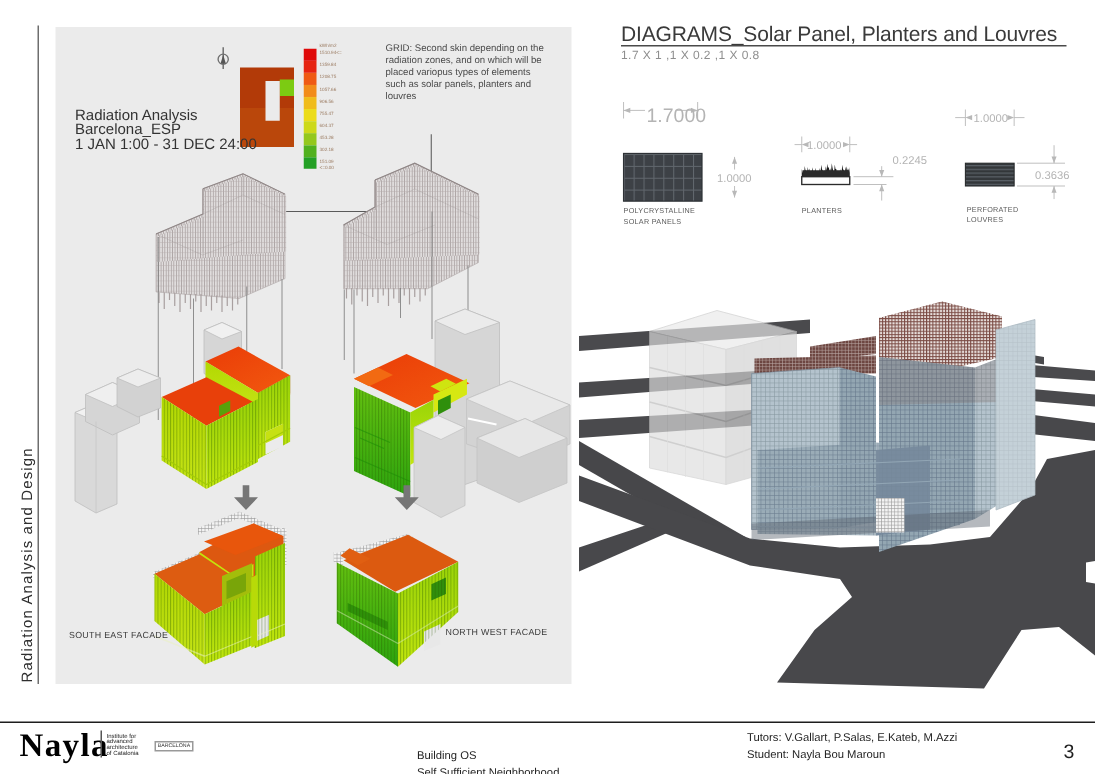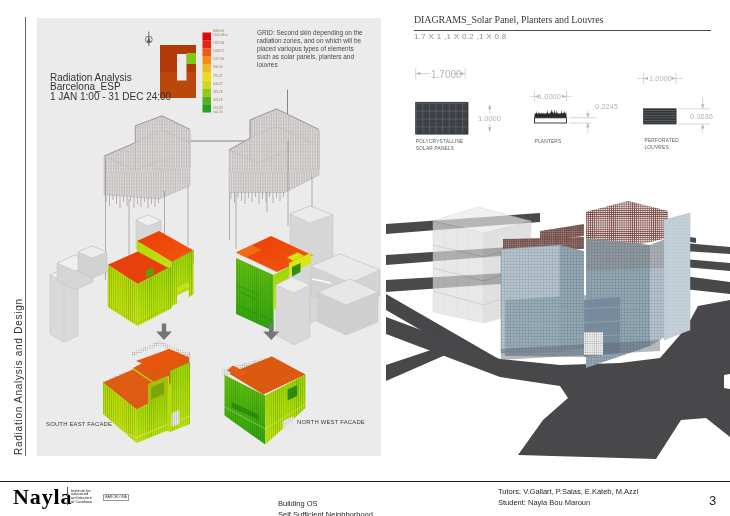--- a/index.html
+++ b/index.html
@@ -373,25 +373,25 @@
 
 </svg>
 
 <div class="abs" style="left:50px;top:73px;font-size:10px;line-height:9.4px;color:#333;">Radiation Analysis<br>Barcelona_ESP<br>1 JAN 1:00 - 31 DEC 24:00</div>
 
 <div class="abs" style="left:257px;top:29px;width:120px;font-size:6.4px;line-height:7.9px;color:#4a4a4a;">GRID: Second skin depending on the<br>radiation zones, and on which will be<br>placed variopus types of elements<br>such as solar panels, planters and<br>louvres</div>
 
 <div class="abs" style="left:46px;top:421px;font-size:5.9px;color:#3a3a3a;letter-spacing:0.2px;">SOUTH EAST FACADE</div>
 <div class="abs" style="left:297px;top:419px;font-size:5.9px;color:#3a3a3a;letter-spacing:0.2px;">NORTH WEST FACADE</div>
 
-<div class="abs" style="left:414px;top:13.5px;font-size:10px;letter-spacing:-0.1px;color:#3a3a3a;font-family:Liberation Serif, serif;">DIAGRAMS_Solar Panel, Planters and Louvres</div>
+<div class="abs" style="left:414px;top:13.5px;font-size:14px;letter-spacing:-0.1px;color:#3a3a3a;">DIAGRAMS_Solar Panel, Planters and Louvres</div>
 <div class="abs" style="left:414px;top:29.5px;width:297px;height:1px;background:#4a4a4a;"></div>
 <div class="abs" style="left:414px;top:32px;font-size:8px;color:#8e8e8e;letter-spacing:0.3px;">1.7 X 1 ,1 X 0.2 ,1 X 0.8</div>
 
-<div class="abs" style="left:431px;top:69px;font-size:10px;color:#b4b4b4;">1.7000</div>
+<div class="abs" style="left:431px;top:69px;font-size:13px;color:#b4b4b4;">1.7000</div>
 <div class="abs" style="left:478px;top:114px;font-size:7.5px;color:#b4b4b4;">1.0000</div>
 <div class="abs" style="left:538px;top:92px;font-size:7.5px;color:#b4b4b4;">1.0000</div>
 <div class="abs" style="left:595px;top:102px;font-size:7.5px;color:#b4b4b4;">0.2245</div>
 <div class="abs" style="left:649px;top:74px;font-size:7.5px;color:#b4b4b4;">1.0000</div>
 <div class="abs" style="left:690px;top:112px;font-size:7.5px;color:#b4b4b4;">0.3636</div>
 
 <div class="abs" style="left:415.7px;top:139px;font-size:4.8px;line-height:6.6px;color:#5a5a5a;letter-spacing:0.2px;">POLYCRYSTALLINE<br>SOLAR PANELS</div>
 <div class="abs" style="left:534.5px;top:139px;font-size:4.8px;color:#5a5a5a;letter-spacing:0.2px;">PLANTERS</div>
 <div class="abs" style="left:644.5px;top:138px;font-size:4.8px;line-height:6.6px;color:#5a5a5a;letter-spacing:0.2px;">PERFORATED<br>LOUVRES</div>
 

